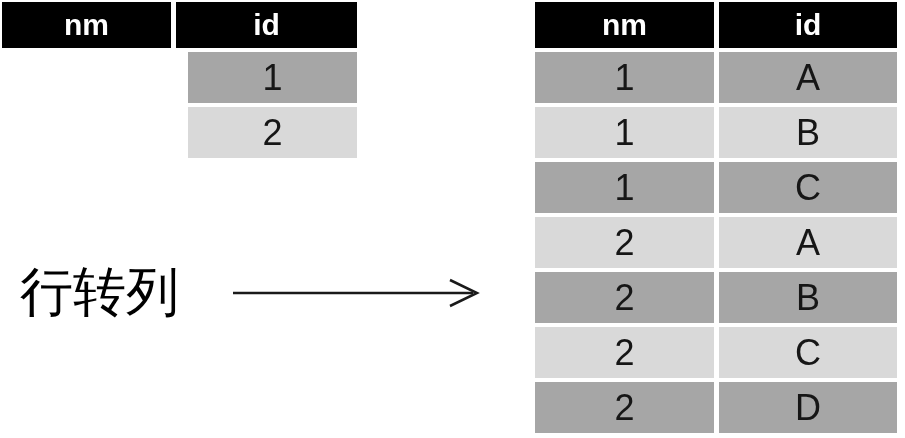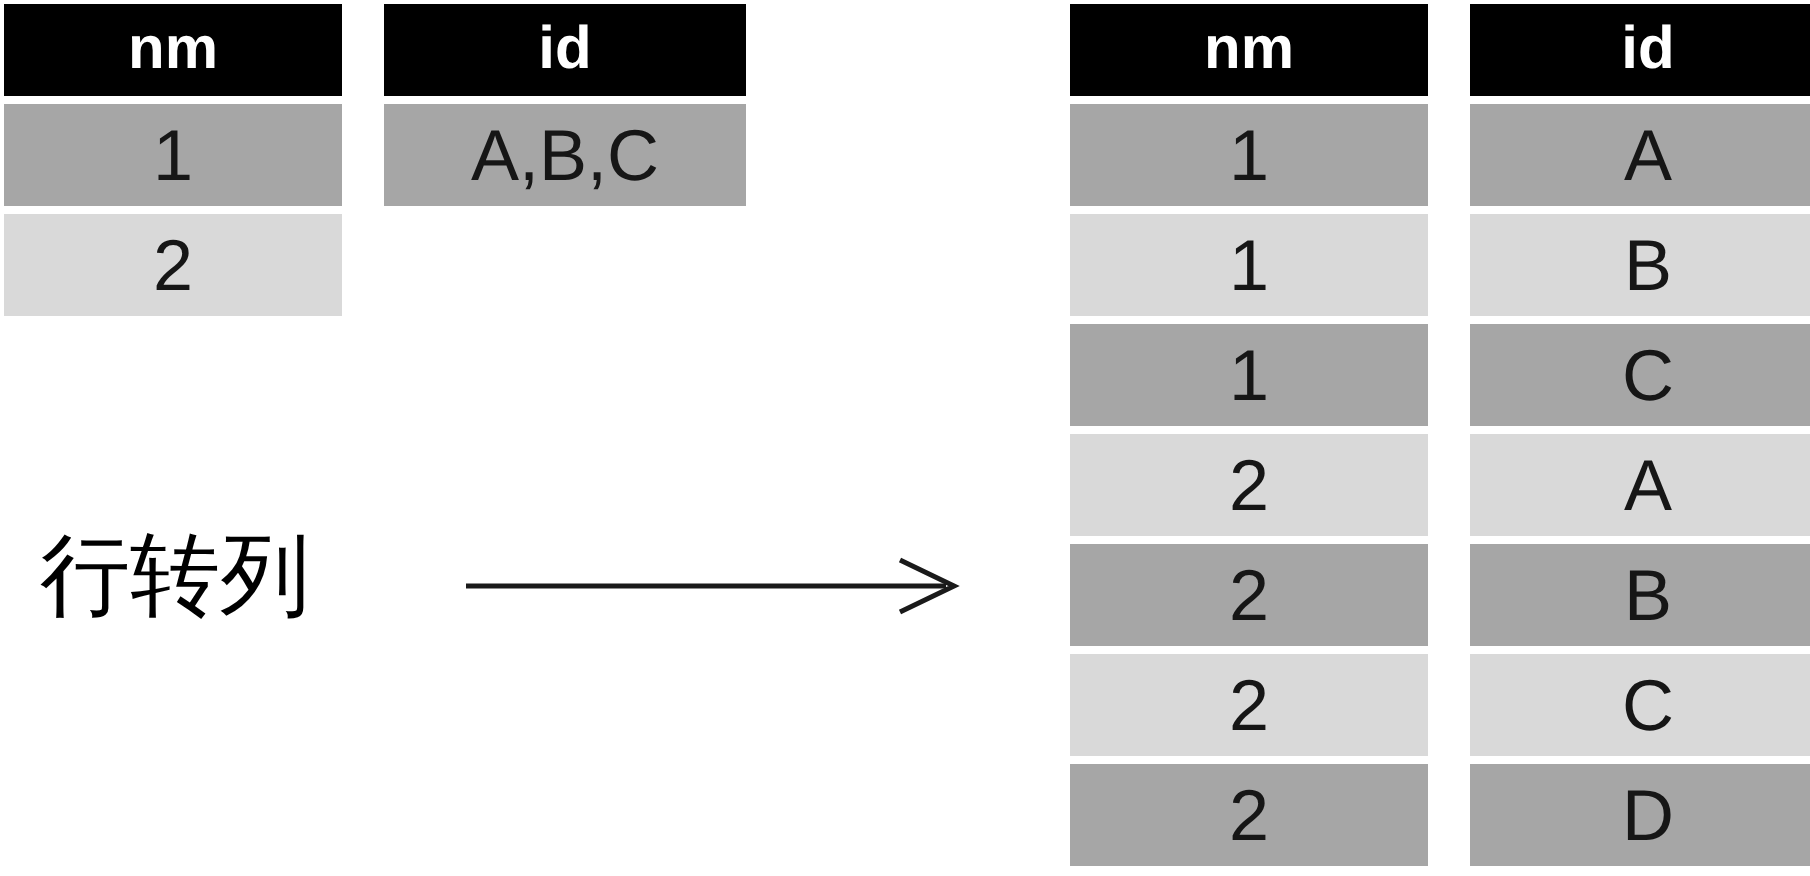--- a/index.html
+++ b/index.html
@@ -5,21 +5,21 @@
   html, body { margin: 0; padding: 0; background: #ffffff; }
   .canvas {
     position: relative;
     width: 905px;
     height: 438px;
     background: #ffffff;
     font-family: "Liberation Sans", "DejaVu Sans", sans-serif;
     overflow: hidden;
   }
   .tbl { position: absolute; display: flex; flex-direction: column; gap: 4px; }
-  .tbl .row { display: flex; gap: 21px; }
+  .tbl .row { display: flex; gap: 5px; justify-content: flex-end; }
   .cell {
     display: flex;
     align-items: center;
     justify-content: center;
     box-sizing: border-box;
   }
   .head .cell {
     background: #000000;
     color: #ffffff;
     font-weight: bold;
@@ -40,39 +40,38 @@
   .t-right { left: 535px; top: 2px; }
   .t-right .c1 { width: 179px; }
   .t-right .c2 { width: 178px; }
   .t-right .head .cell { height: 46px; }
   .t-right .data .cell { height: 51px; }
 
   .transform-label {
     position: absolute;
     left: 20px;
     top: 263px;
-    font-size: 45px;
+    font-size: 53px;
     line-height: 1.1;
     color: #000000;
   }
   .arrow-wrap { position: absolute; left: 230px; top: 273px; }
 </style>
 </head>
 <body>
 
 <div class="canvas">
 
   <div class="tbl t-left">
     <div class="row head">
       <div class="cell c1">nm</div>
       <div class="cell c2">id</div>
     </div>
     <div class="row data dark">
       <div class="cell c1">1</div>
-      <div class="cell c2">A,B,C</div>
     </div>
     <div class="row data light">
       <div class="cell c1">2</div>
     </div>
   </div>
 
   <div class="transform-label">行转列</div>
 
   <div class="arrow-wrap">
     <svg width="254" height="40" viewBox="0 0 254 40" xmlns="http://www.w3.org/2000/svg">

